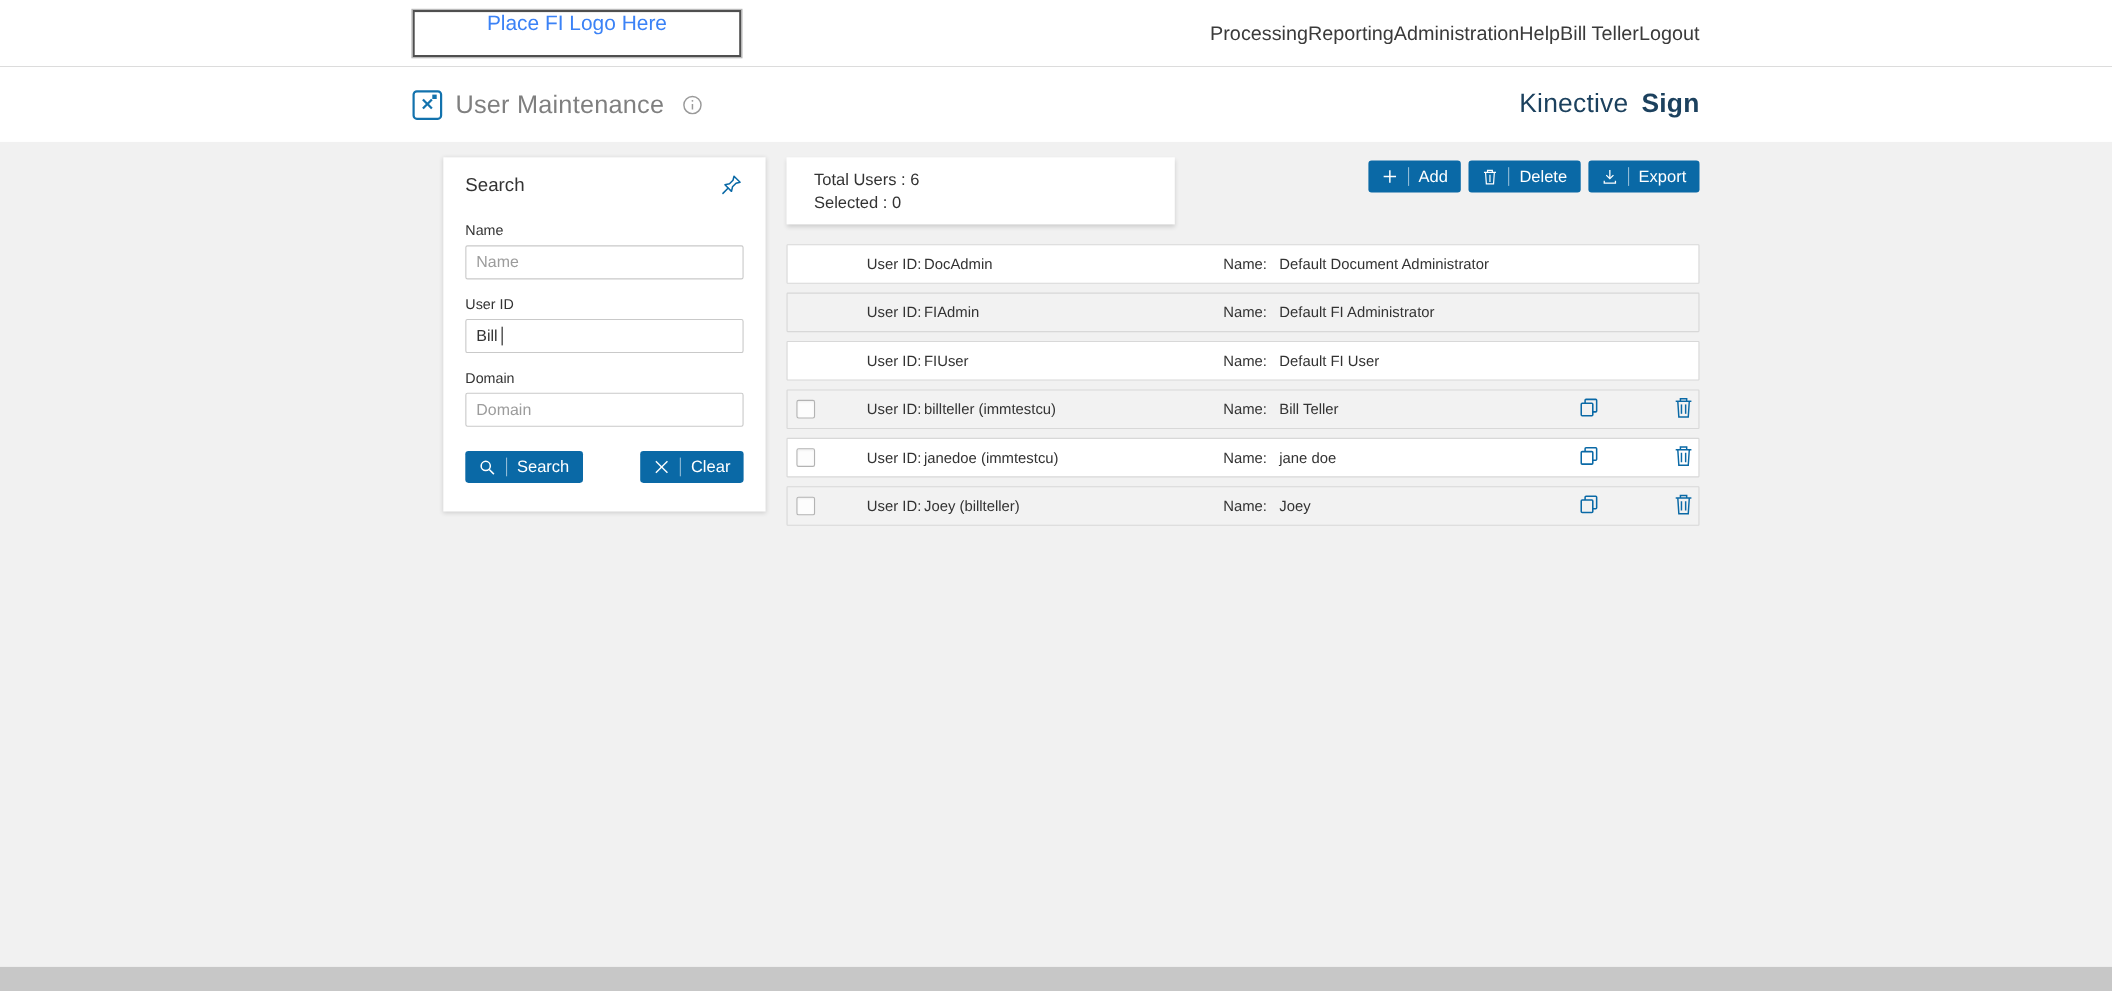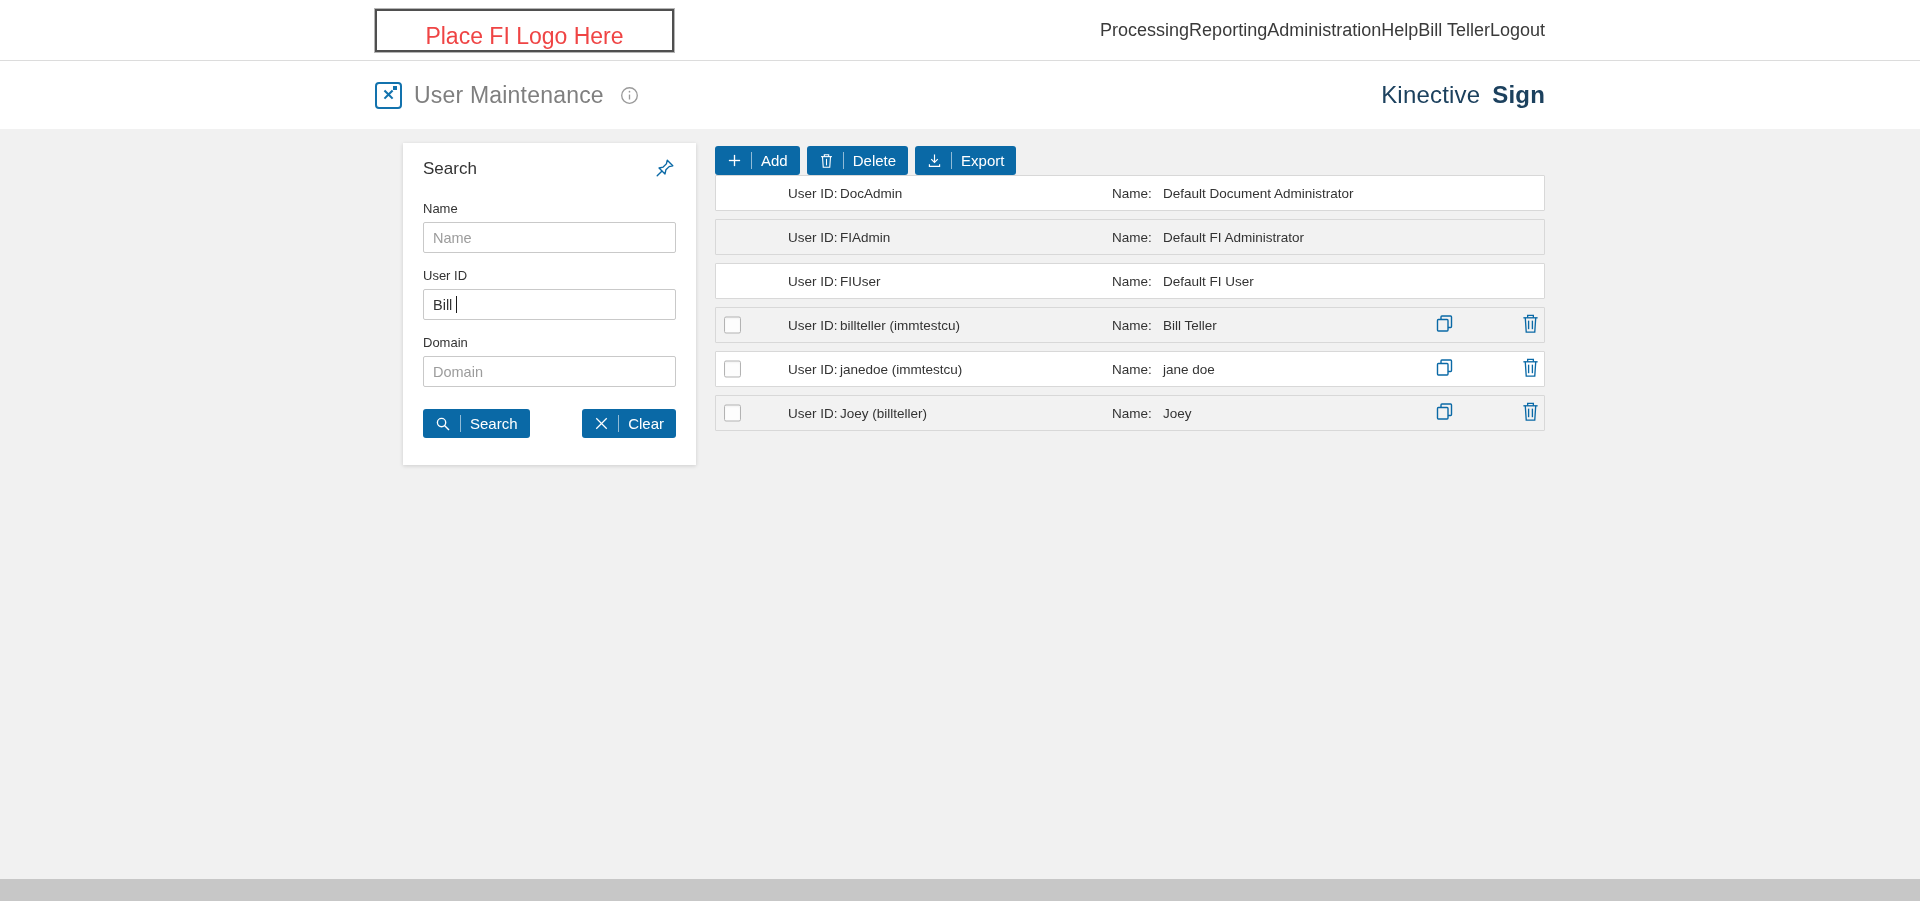--- a/index.html
+++ b/index.html
@@ -9,22 +9,22 @@
     font-family:"Liberation Sans", sans-serif; color:#333;
     overflow:hidden;
   }
   .container { width:1170px; margin:0 auto; position:relative; }
 
   
   .topbar { height:61px; background:#fff; border-bottom:1px solid #dcdcdc; }
   .topbar .container { height:100%; display:flex; align-items:center; justify-content:space-between; }
   .logo-box {
     width:299px; height:43px; border:2px solid #4f4f4f; outline:1px solid #b5b5b5;
-    display:flex; align-items:flex-end; justify-content:center;
-    font-size:23px; color:#ef4444; background:#fff;
+    display:flex; align-items:flex-start; justify-content:center;
+    font-size:19px; color:#3b82f6; background:#fff;
   }
   .nav { display:flex; font-size:18px; color:#3a3a3a; }
   .nav span { cursor:pointer; white-space:nowrap; }
 
   
   .pageheader { height:68px; background:#fff; }
   .pageheader .container { height:100%; display:flex; align-items:center; justify-content:space-between; }
   .ph-left { display:flex; align-items:center; gap:12px; }
   .um-icon {
     width:27px; height:27px; border:2px solid #1272ad; border-radius:4px; background:#fff;
@@ -77,21 +77,21 @@
   .rc-top { display:flex; justify-content:space-between; align-items:flex-start; }
   .summary-box {
     width:353px; height:61px; background:#fff; padding:10px 0 0 25px;
     box-shadow:0 2px 4px rgba(0,0,0,.15);
   }
   .summary-box div { font-size:15px; color:#333; line-height:21px; }
   .action-btns { display:flex; gap:7px; margin-top:3px; }
 
   .rc-row2 { display:flex; justify-content:space-between; margin-top:15px; }
 
-  .user-list { margin-top:0;text-decoration:underline; }
+  .user-list { margin-top:18px;text-decoration:underline; }
   .row {
     position:relative; height:36px; margin-bottom:8px;
     background:#fff; border:1px solid #d8d8d8; border-radius:1px;
   }
   .row.alt { background:#f2f2f2; }
   .row .cell-label, .row .cell-value {
     position:absolute; top:50%; transform:translateY(-50%);
     font-size:13.5px; color:#333; white-space:nowrap;
   }
   .uid-label { left:72px; }
@@ -202,20 +202,24 @@
             </svg>
           </span>
           <span class="divider"></span>
           <span>Clear</span>
         </button>
       </div>
     </div>
 
     <div class="right-col">
       <div class="rc-top">
+        <div class="summary-box">
+          <div>Total Users : 6</div>
+          <div>Selected : 0</div>
+        </div>
         <div class="action-btns">
           <button class="btn">
             <span>
               <svg width="15" height="15" viewBox="0 0 20 20" fill="none" stroke="#fff" stroke-width="1.8">
                 <line x1="10" y1="2.5" x2="10" y2="17.5"></line>
                   <line x1="2.5" y1="10" x2="17.5" y2="10"></line>
               </svg>
             </span>
             <span class="divider"></span>
             <span>Add</span>

